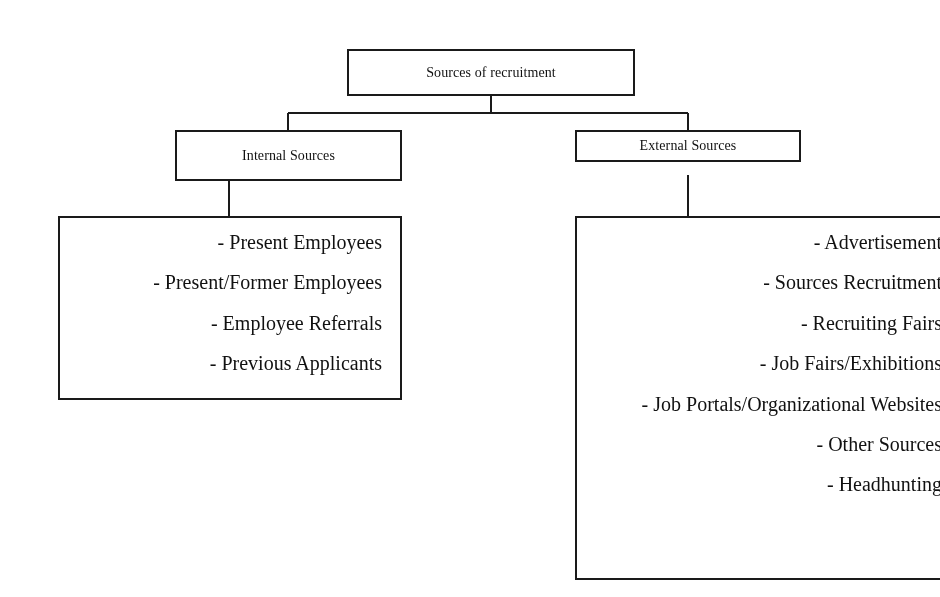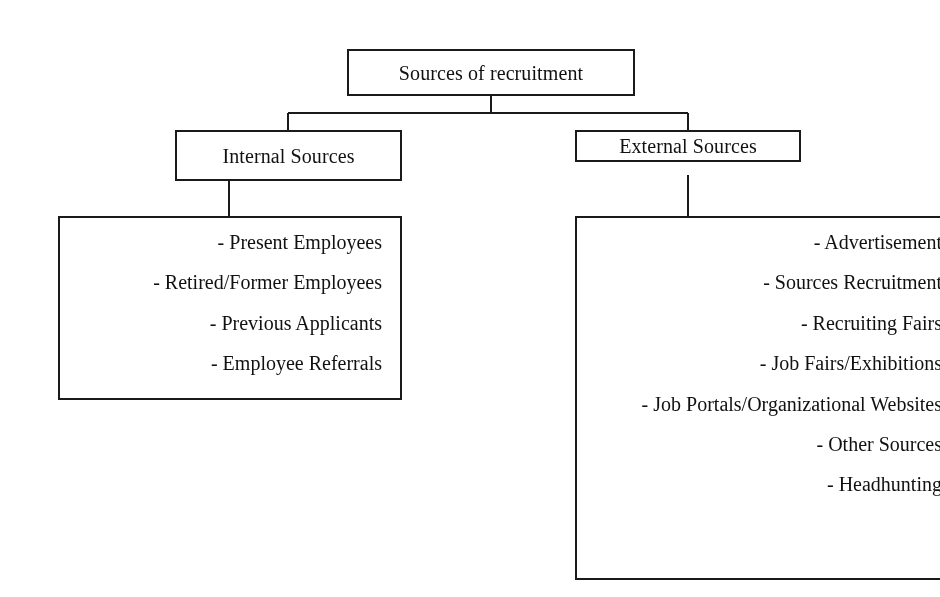--- a/index.html
+++ b/index.html
@@ -31,21 +31,21 @@
     box-sizing: border-box;
     border: 2px solid #1a1a1a;
     background: #ffffff;
   }
   .node-box.centered {
     display: flex;
     align-items: center;
     justify-content: center;
   }
   .node-title {
-    font-size: 20px;
+    font-size: 14px;
     line-height: 1.1;
     letter-spacing: 0.1px;
     white-space: nowrap;
   }
   .list-box {
     padding: 14px 18px 10px 18px;
   }
   .list-items {
     margin: 0;
     padding: 0;
@@ -98,23 +98,23 @@
     <span class="node-title">Internal Sources</span>
   </div>
 
   <div id="box-external" class="node-box centered">
     <span class="node-title">External Sources</span>
   </div>
 
   <div id="box-internal-list" class="node-box list-box">
     <ul class="list-items">
       <li class="list-item">- Present Employees</li>
-      <li class="list-item">- Retired/Former Employees</li>
+      <li class="list-item">- Present/Former Employees</li>
+      <li class="list-item">- Employee Referrals</li>
       <li class="list-item">- Previous Applicants</li>
-      <li class="list-item">- Employee Referrals</li>
     </ul>
   </div>
 
   <div id="box-external-list" class="node-box list-box">
     <ul class="list-items">
       <li class="list-item">- Advertisement</li>
       <li class="list-item">- Sources Recruitment</li>
       <li class="list-item">- Recruiting Fairs</li>
       <li class="list-item">- Job Fairs/Exhibitions</li>
       <li class="list-item">- Job Portals/Organizational Websites</li>

